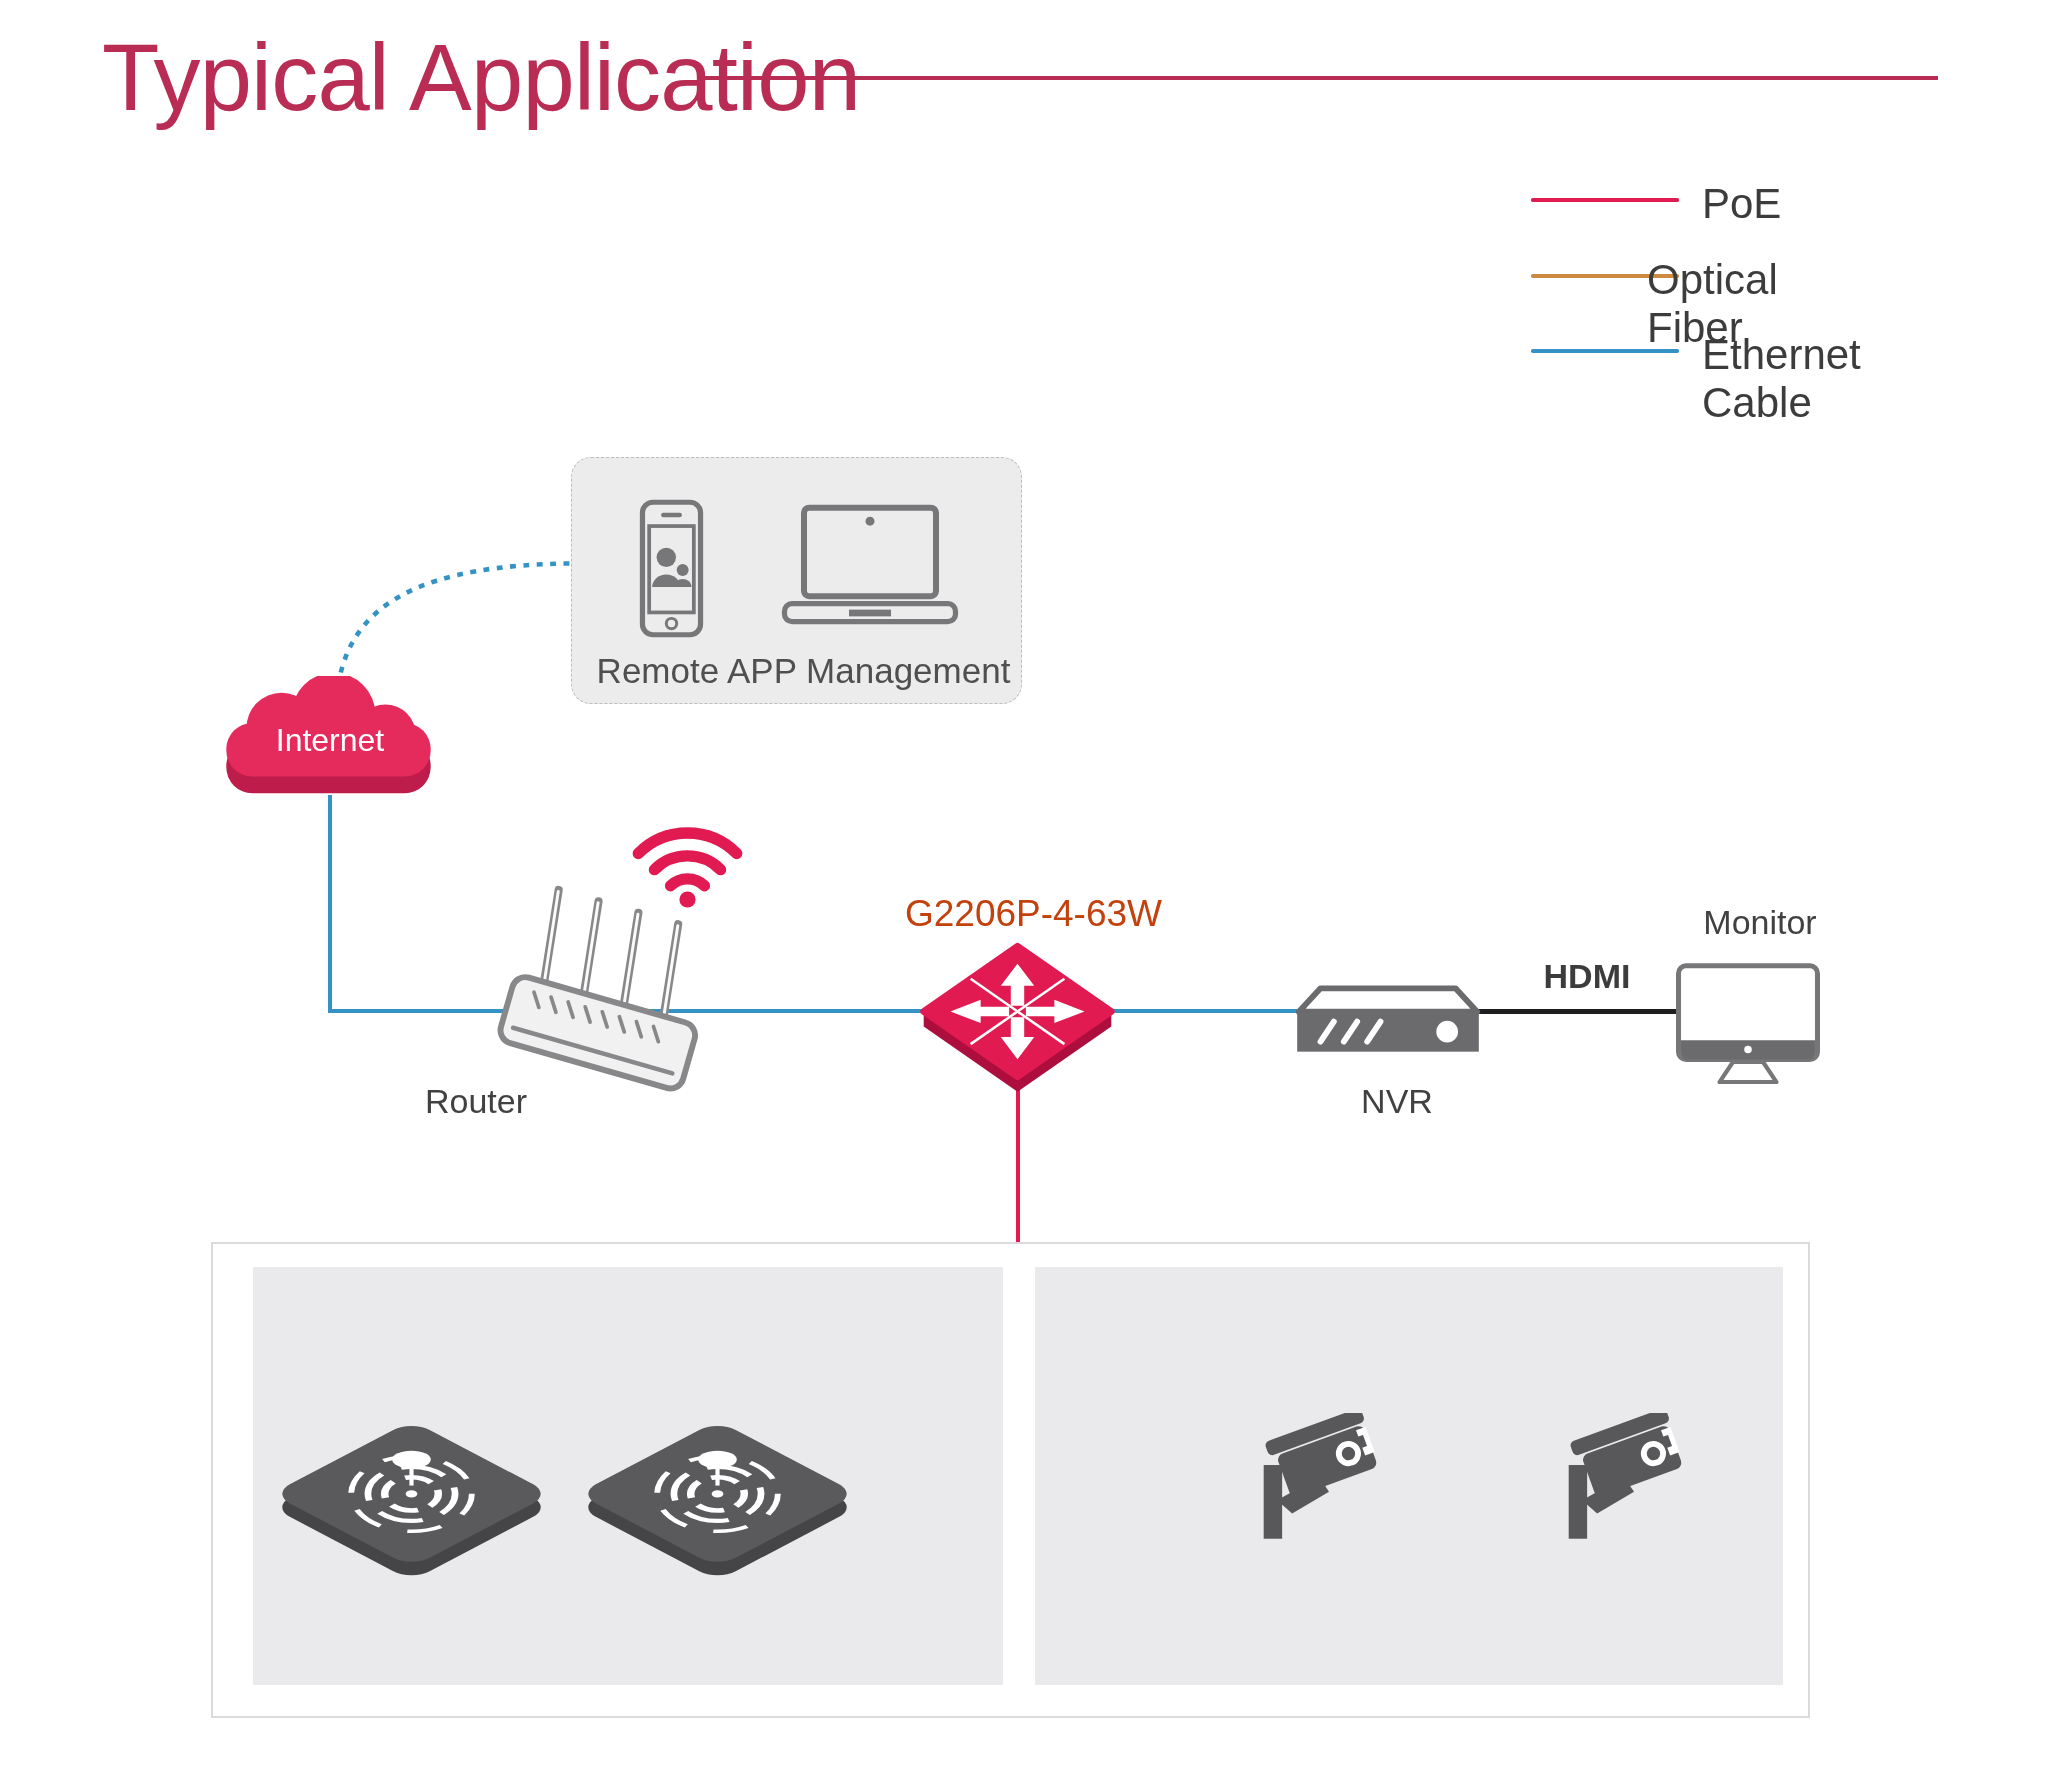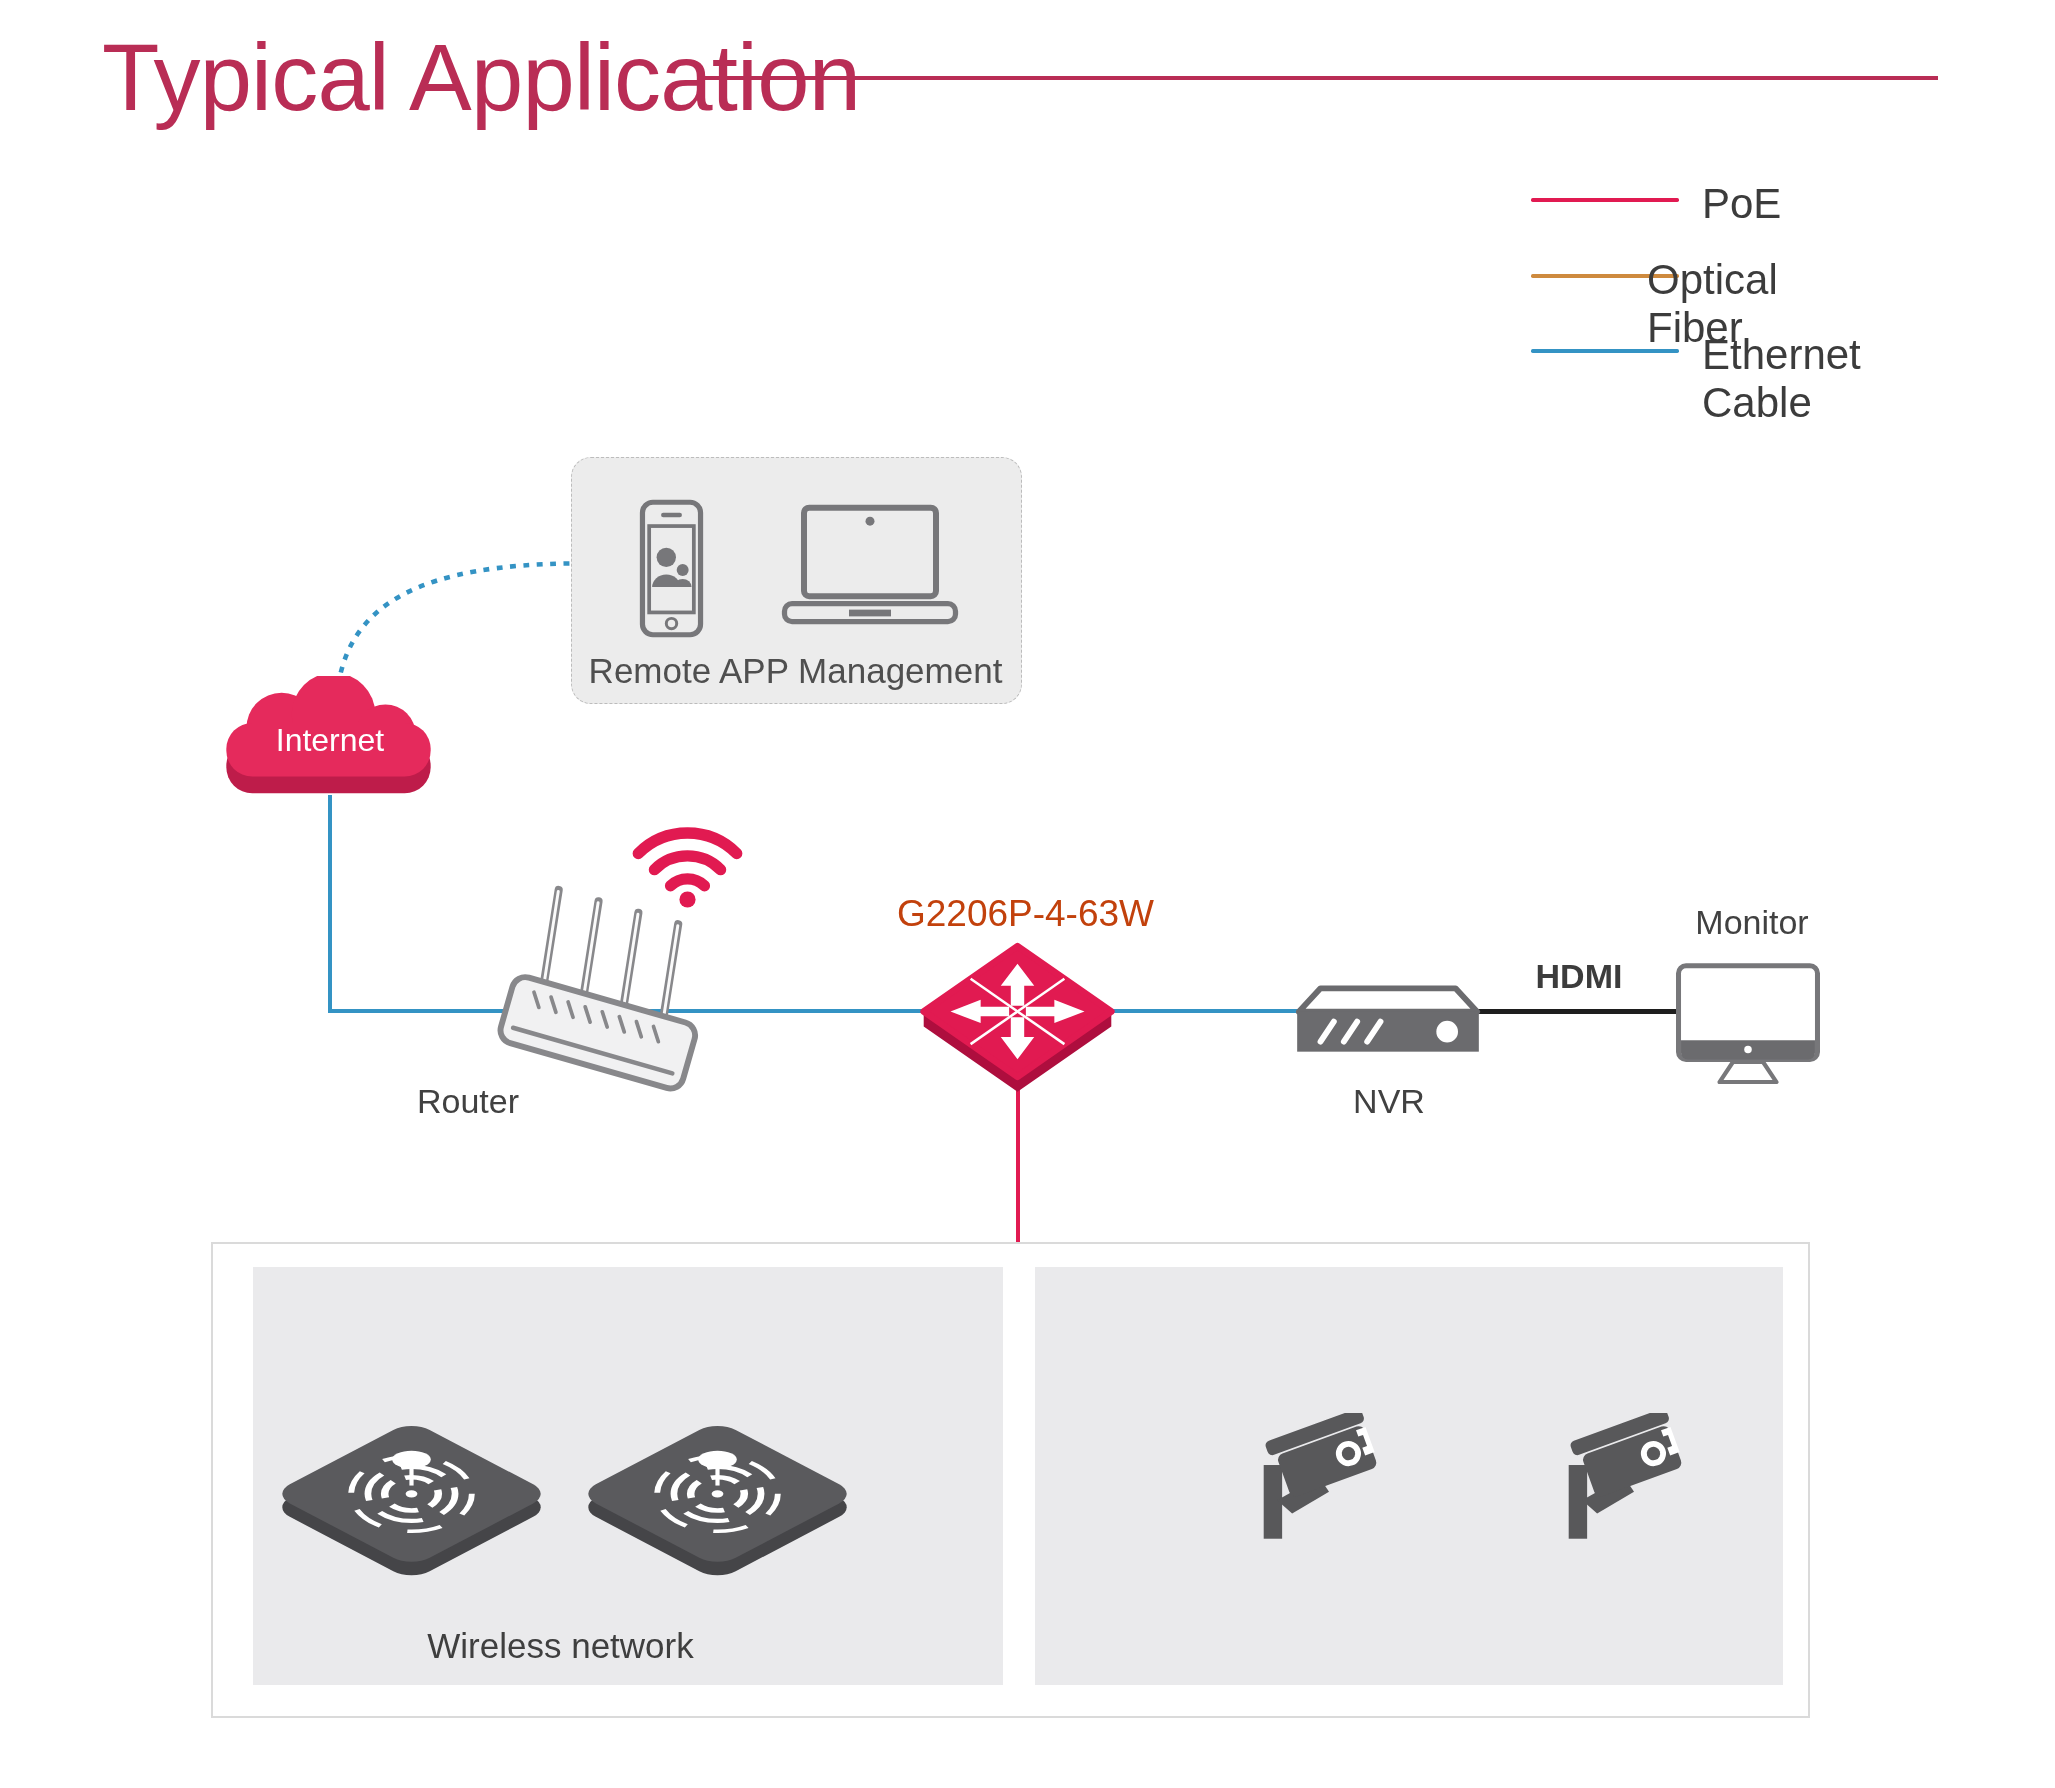--- a/index.html
+++ b/index.html
@@ -1,19 +1,19 @@
 <!DOCTYPE html>
 <html style="font-size:13.4px"><head>
 <meta charset="utf-8">
 <style>
   html,body{margin:0;padding:0;background:#fff;}
   #stage{position:relative;width:2056px;height:1789px;background:#ffffff;overflow:hidden;
          font-family:"Liberation Sans",sans-serif;}
   .abs{position:absolute;}
-  .label{color:#414141;font-size:34px;text-align:center;white-space:nowrap;}
+  .label{color:#414141;font-size:34px;text-align:center;white-space:nowrap;margin-left:8px;}
   #title{left:102px;top:23.5px;font-size:94px;font-weight:500;color:#B92D55;letter-spacing:-0.8px;}
   #title-rule{left:699px;top:76px;width:1239px;height:4.2px;background:#B92D55;}
   .legend-line{width:148px;height:4.2px;border-radius:1.7px;}
   .legend-text{font-size:42px;color:#3C3C3C;}
   #remote-box{left:571px;top:457px;width:449px;height:245px;background:#ECECEC;
               border:1.7px dashed #BCBCBC;border-radius:20px;}
   .line{background:#3493C4;}
   .poe{background:#E11A51;}
   #internet-label{left:225px;top:722px;width:210px;text-align:center;color:#fff;font-size:32px;}
   #outer-container{left:211px;top:1242px;width:1595px;height:472px;background:#fff;border:2.5px solid #DADADA;}
@@ -211,16 +211,15 @@
       <g transform="rotate(-20 85 55)">
         <rect x="28" y="30" width="110" height="54" rx="8"></rect>
         <rect x="20" y="10" width="122" height="18" rx="6"></rect>
         <circle cx="110" cy="57" r="15" fill="#fff"></circle>
         <circle cx="110" cy="57" r="8"></circle>
         <path d="M128 34 h12 v32 h-12 v-10 h6 v-14 h-6 Z" fill="#fff"></path>
       </g>
     </g>
   </svg>
 
-  <div class="abs zone-label" style="left:309px;top:1626px;width:503px;text-align:center;">Wireless network</div>
 
 </div>
 
 
 </body></html>

